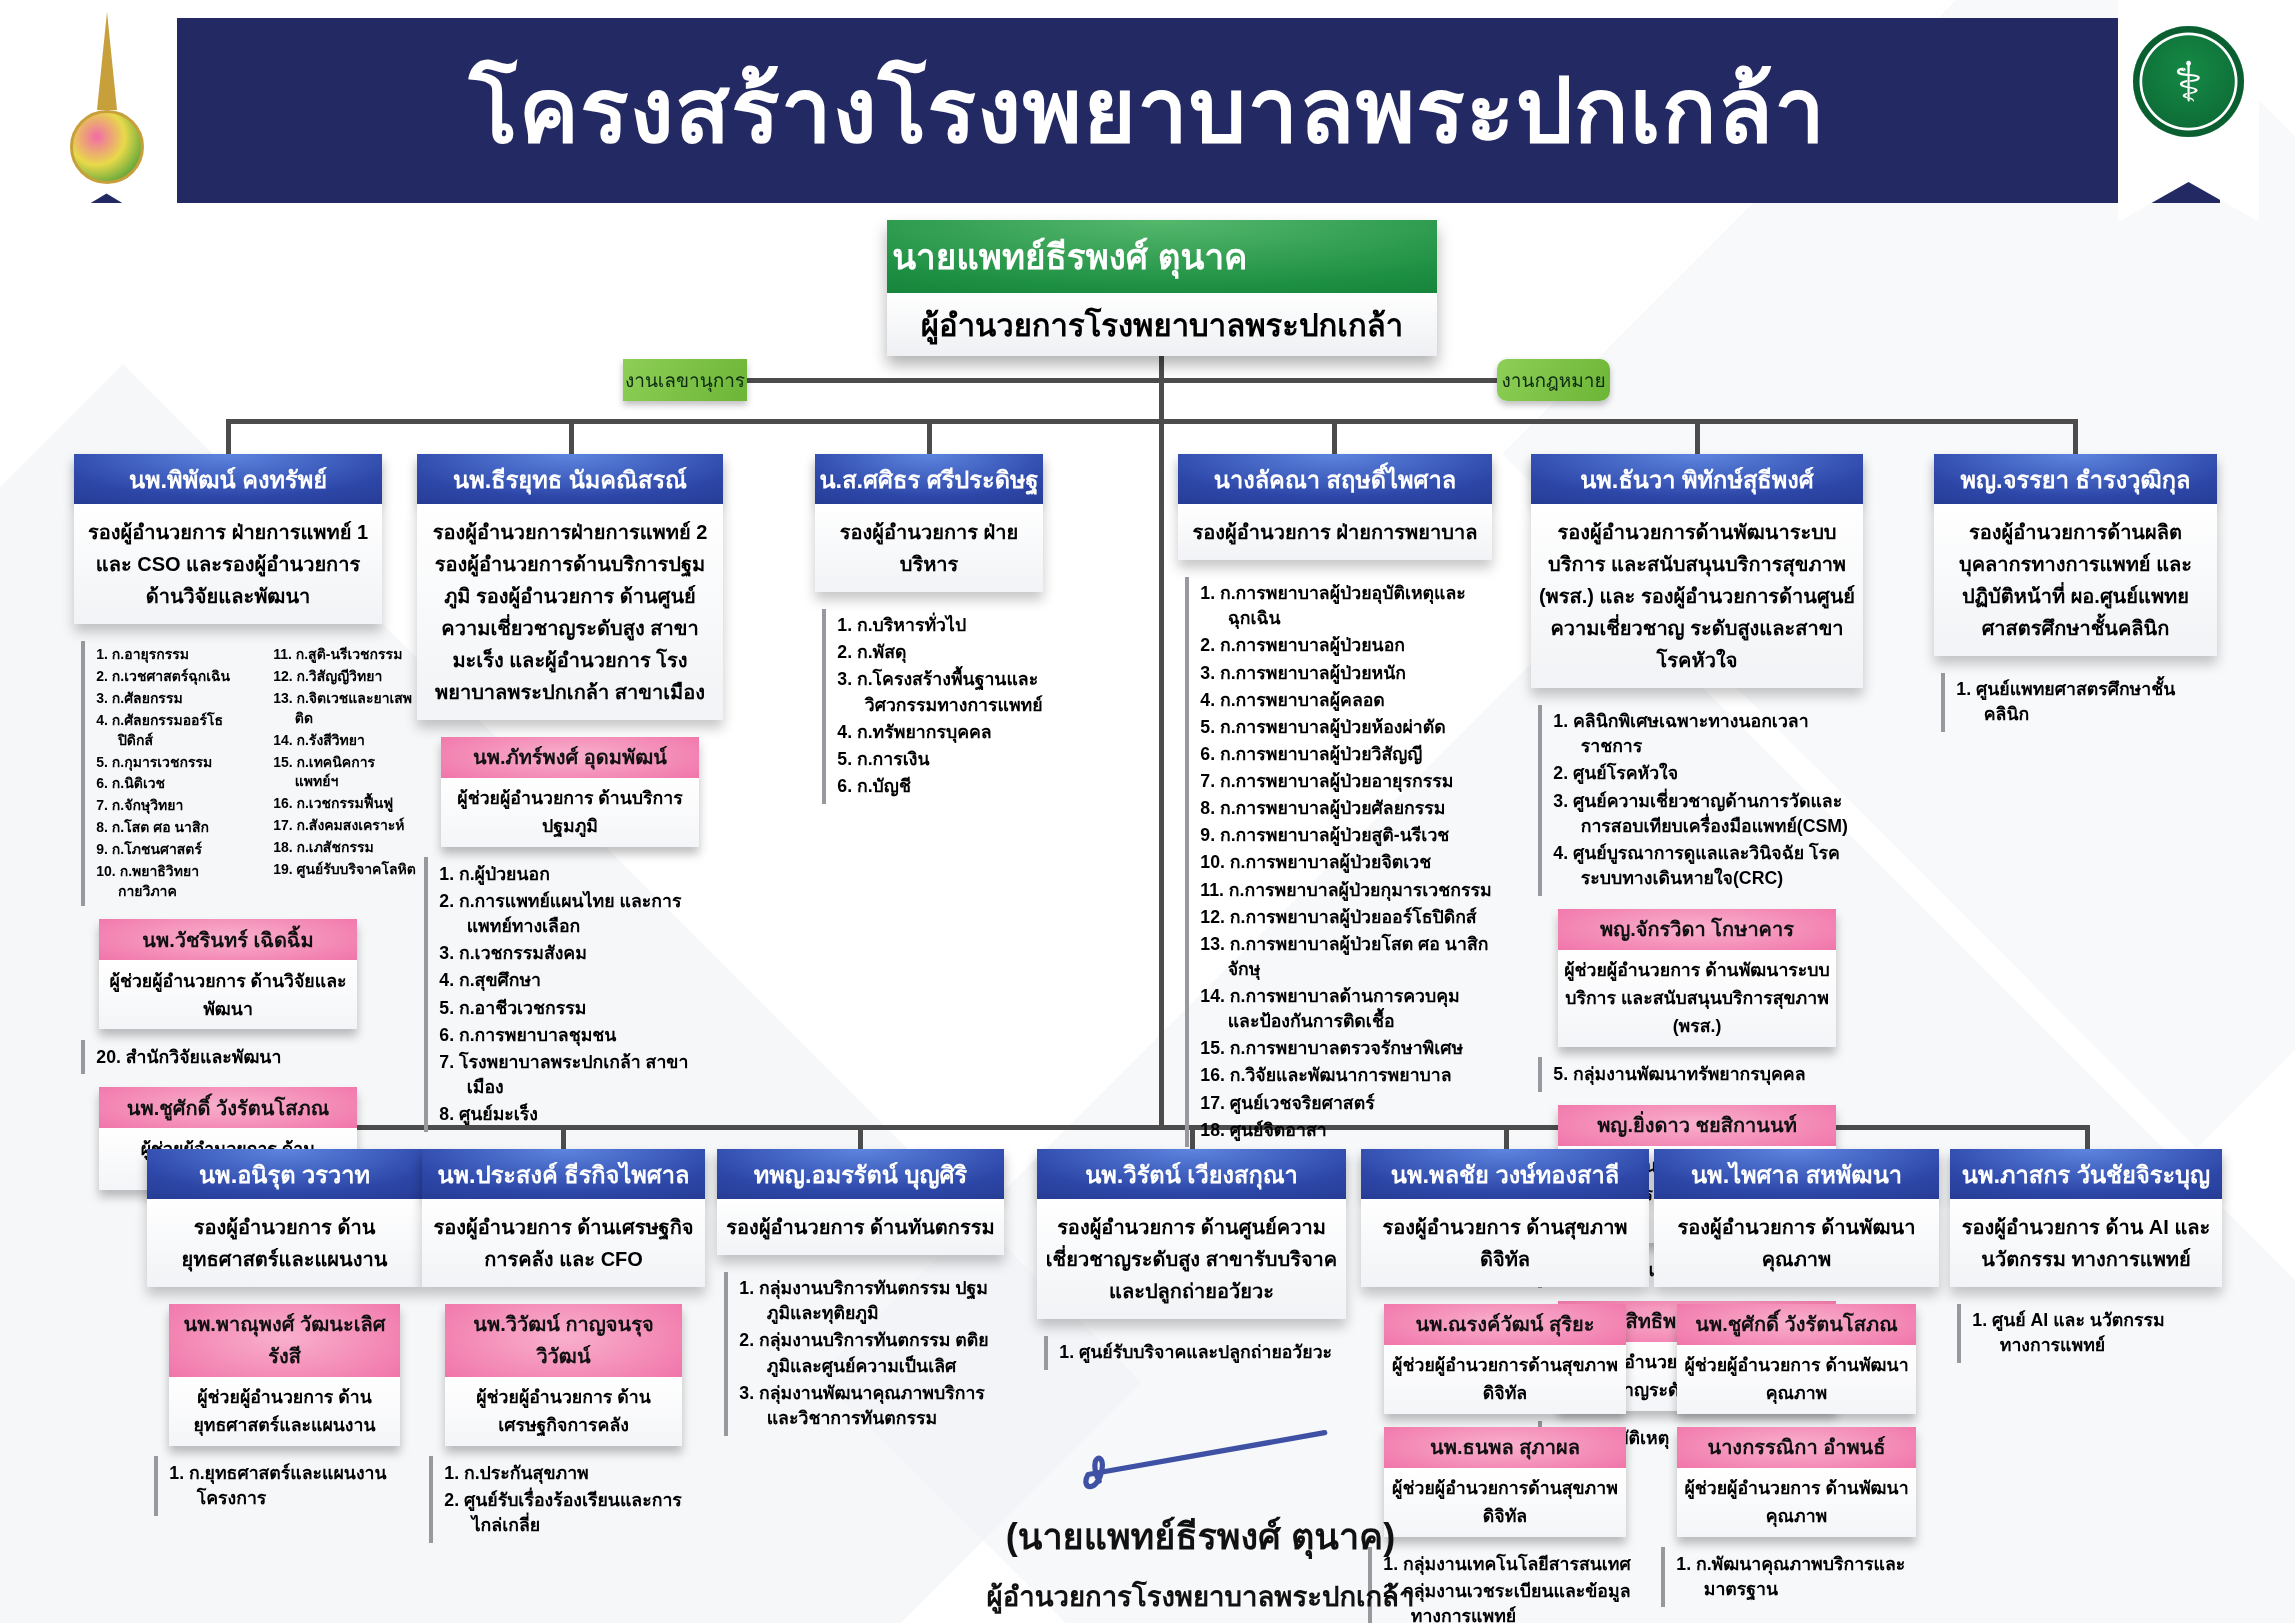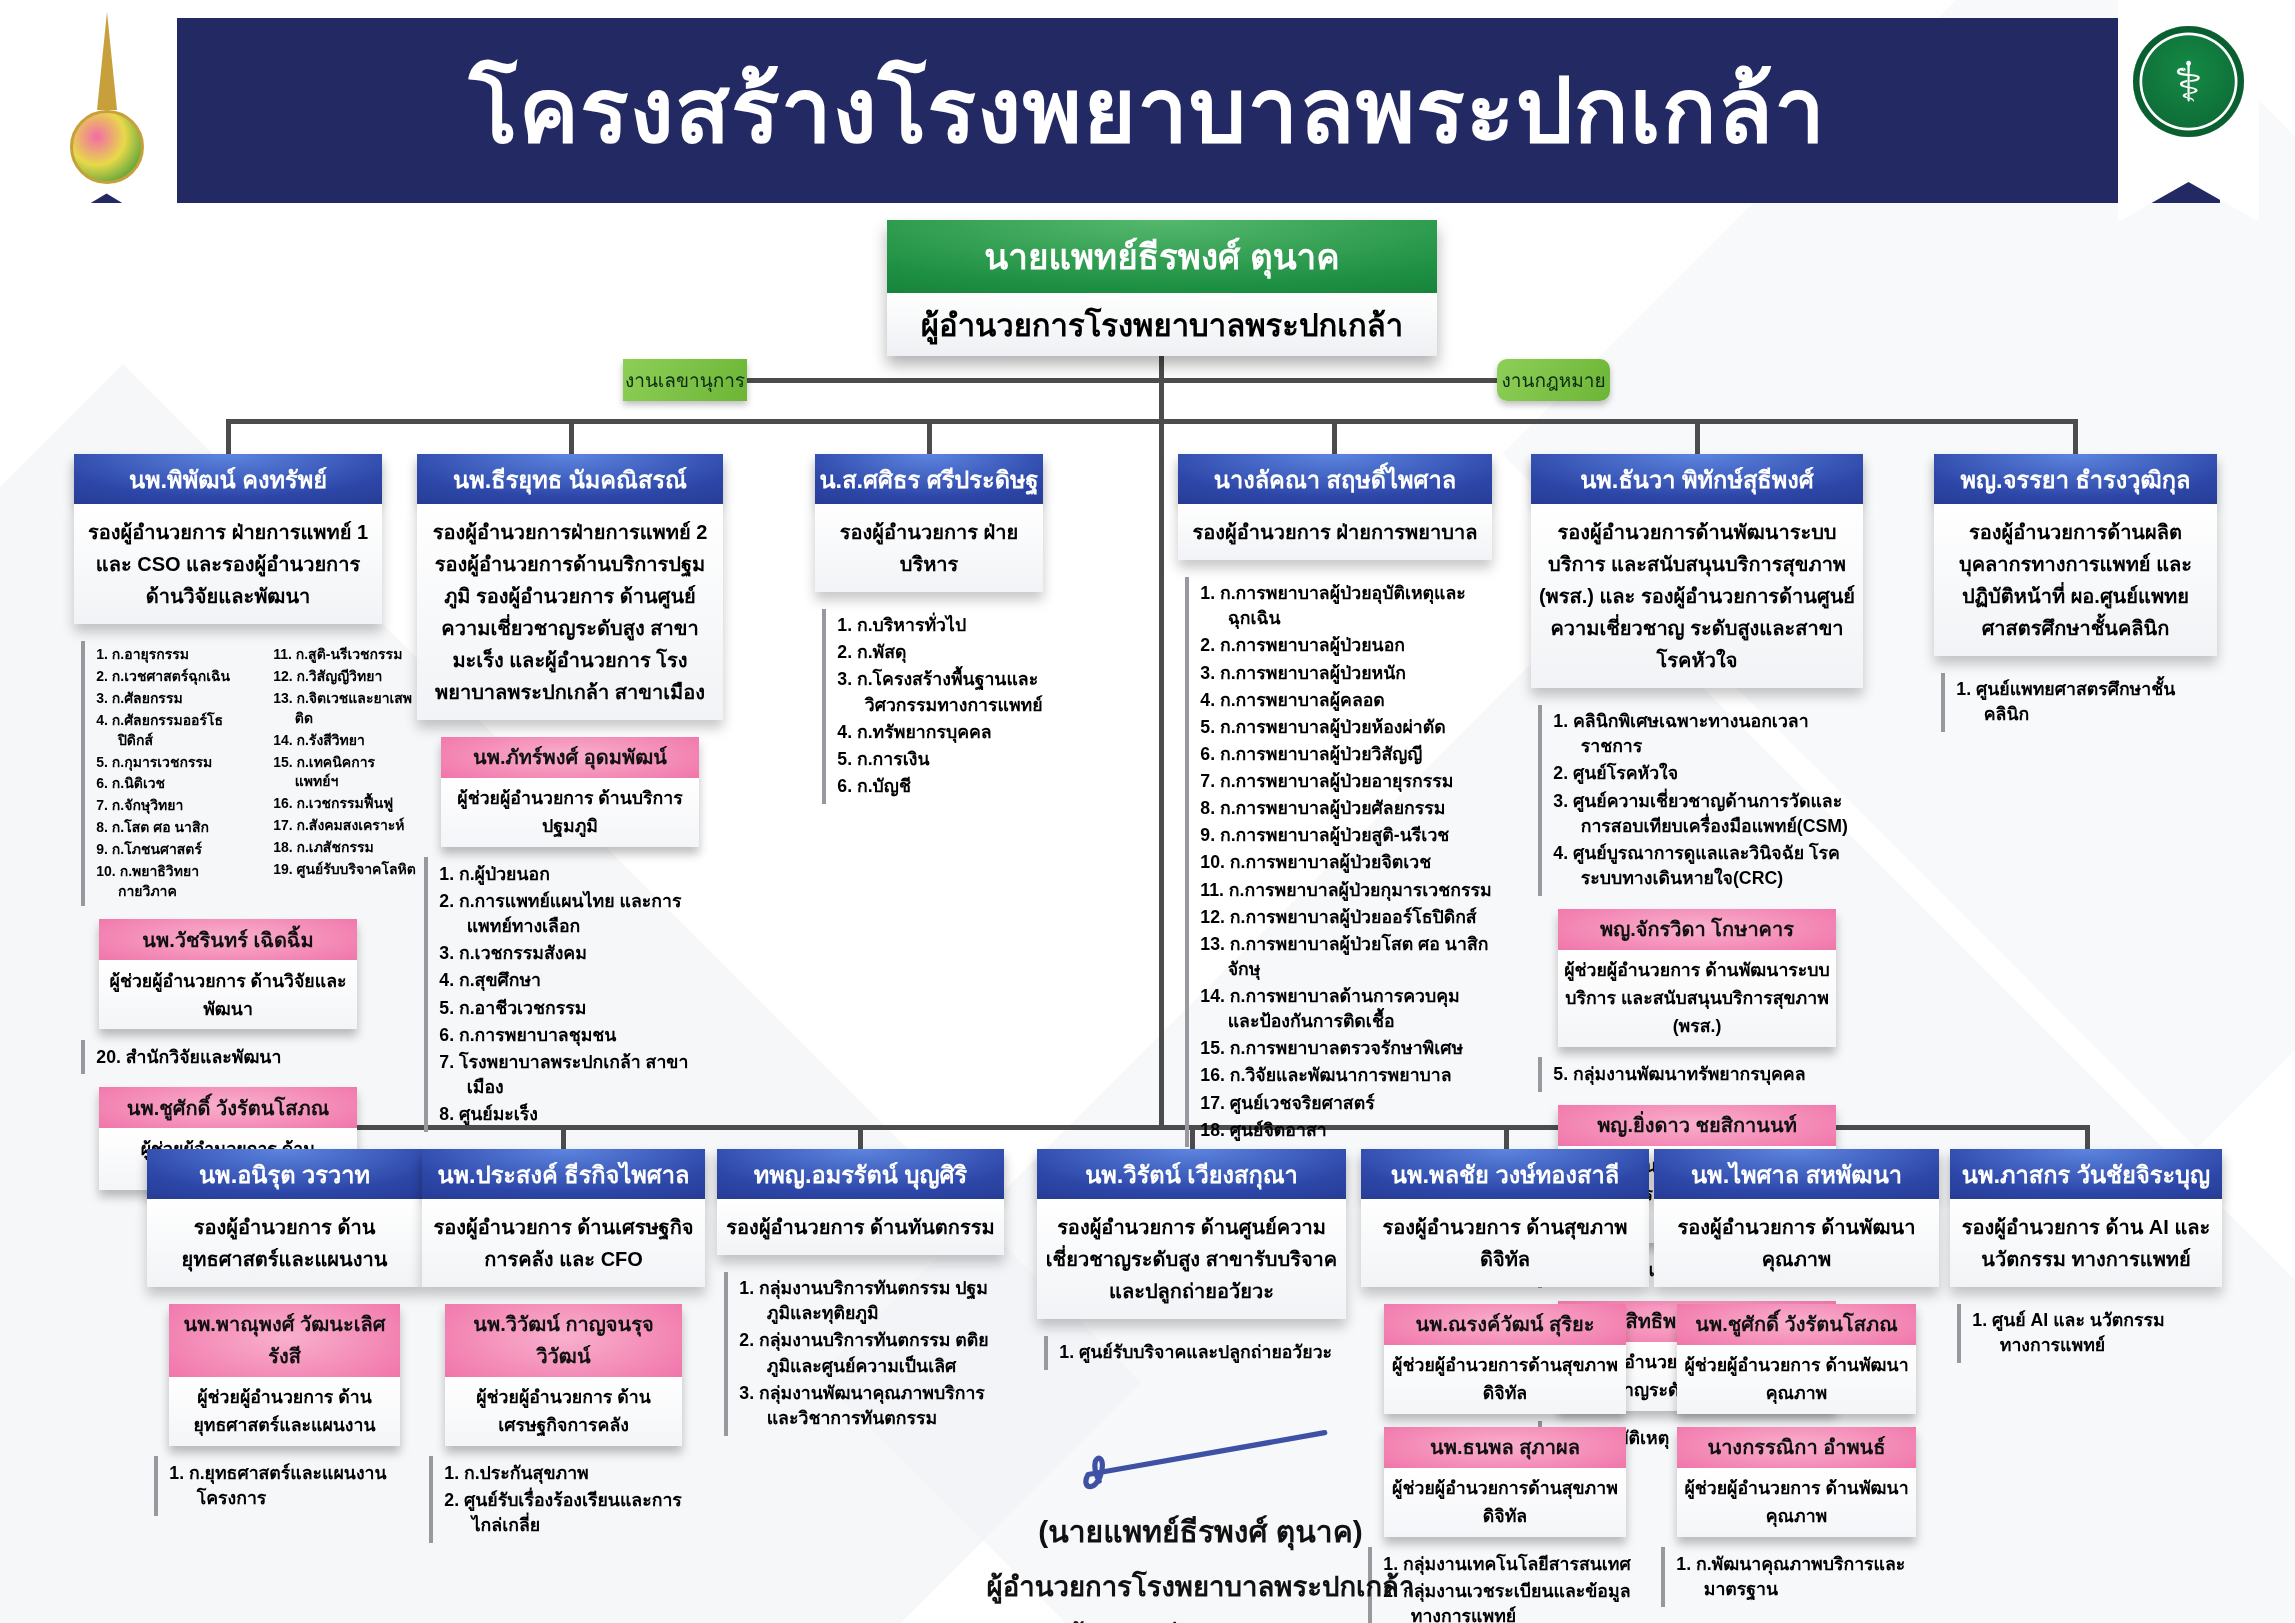--- a/index.html
+++ b/index.html
@@ -25,21 +25,21 @@
   .moph{margin-top:26px;width:111px;height:111px;border-radius:50%;background:radial-gradient(circle at 50% 40%,#158a45,#0a5f30);
         box-shadow:inset 0 0 0 6.5px #0a5f30, inset 0 0 0 9.2px #ffffff;display:flex;align-items:center;justify-content:center;
         color:#fff;font-size:55px;}
 
   
   .ln{position:absolute;background:#4c4c4c;}
 
   
   .director{position:absolute;left:887px;top:220px;width:550px;box-shadow:0 9.2px 14.4px rgba(0,0,0,.3);}
   .director-name{background:radial-gradient(ellipse 130% 170% at 50% 0%,#55b86d 0%,#1d8f42 55%,#0d6e30 100%);
-                 color:#fff;font-weight:bold;font-size:35px;text-align:center;padding:9.2px 5.2px;}
+                 color:#fff;font-weight:bold;font-size:35px;text-align:left;padding:9.2px 5.2px;}
   .director-title{background:linear-gradient(#ffffff,#eef0f3);font-size:31px;text-align:center;padding:6.5px 5.2px;color:#000;font-weight:bold;}
 
   .staffbox{position:absolute;top:359px;height:42px;background:linear-gradient(120deg,#8ecf57,#6cb536);
             display:flex;align-items:center;justify-content:center;font-size:19px;font-weight:normal;color:#0c2b12;
             box-shadow:0 3.9px 6.5px rgba(0,0,0,.25);}
   .staffbox.left{left:623px;width:124px;}
   .staffbox.right{left:1497px;width:113px;border-radius:10px;}
 
   
   .col{position:absolute;z-index:2;}
@@ -53,21 +53,21 @@
              color:#101010;font-weight:bold;font-size:20px;text-align:center;padding:4.6px 2.6px;}
   .asst-role{background:linear-gradient(#ffffff,#f4f5f8);font-size:17.7px;font-weight:bold;text-align:center;padding:6.5px 5.2px;color:#000;}
   .units{border-left:4.6px solid #98989e;margin:7.9px 0 9.2px 6.5px;padding:2.6px 0 2.6px 11.8px;
          font-size:17.7px;line-height:1.42;text-align:left;color:#000;}
   .unit{padding-left:1.55em;text-indent:-1.55em;margin:2px 0;font-weight:bold;}
   .units.two{display:flex;gap:34px;font-size:14px;}
   .units.two .ucol{flex:0 0 auto;max-width:50%;}
 
   
   .signature{position:absolute;left:952px;top:1417px;width:497px;text-align:center;z-index:2;}
-  .sig-name{font-size:30px;font-weight:bold;margin-top:3.9px;}
+  .sig-name{font-size:36px;font-weight:bold;margin-top:3.9px;}
   .sig-title{font-size:27.5px;font-weight:bold;margin-top:9.2px;}
   .sig-date{font-size:26px;font-weight:bold;margin-top:10.5px;}
 </style>
 </head>
 <body>
 
 <div class="page">
 
   <div class="bgshape" style="left:-458px;top:720px;width:1440px;height:1047px;transform:rotate(45deg);opacity:.55;"></div>
   <div class="bgshape" style="left:982px;top:982px;width:1570px;height:1112px;transform:rotate(45deg);opacity:.45;"></div>

